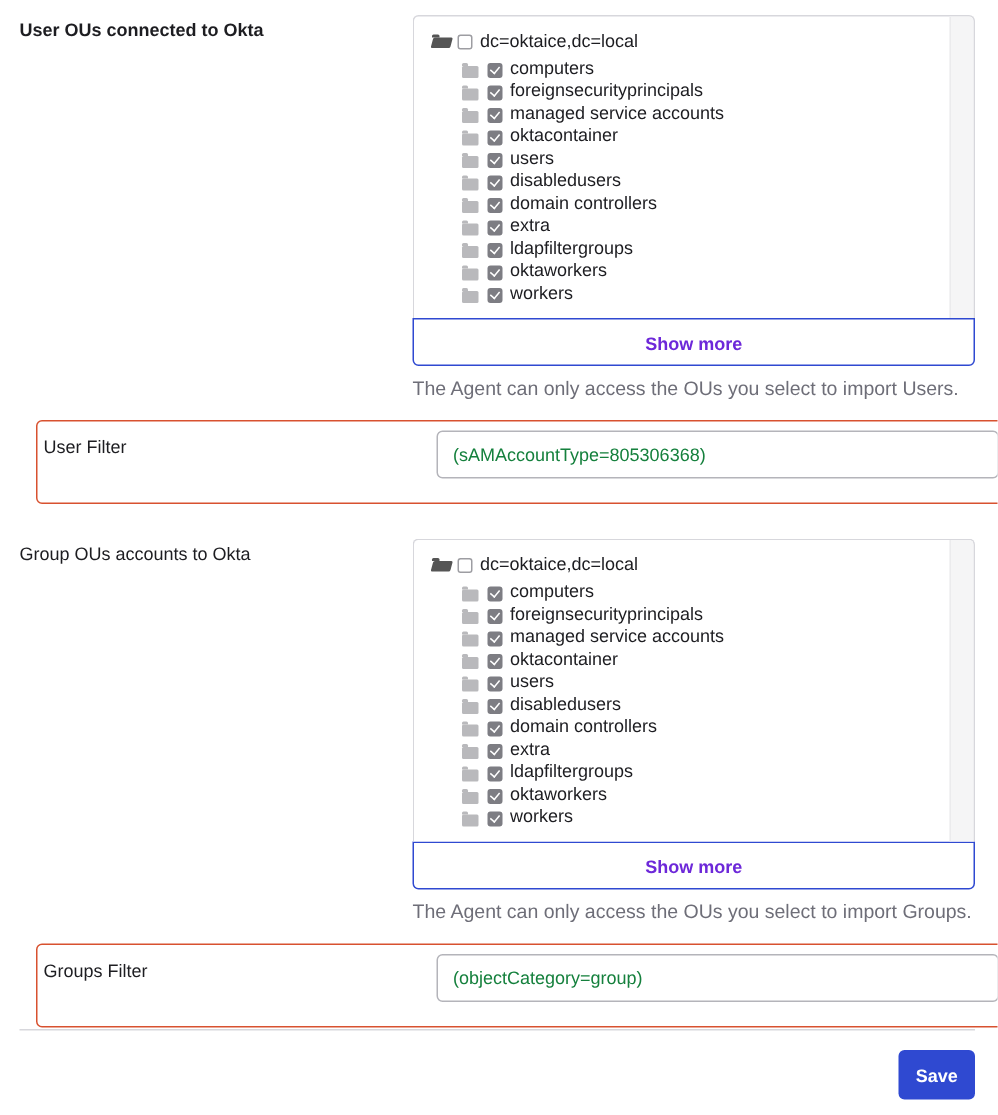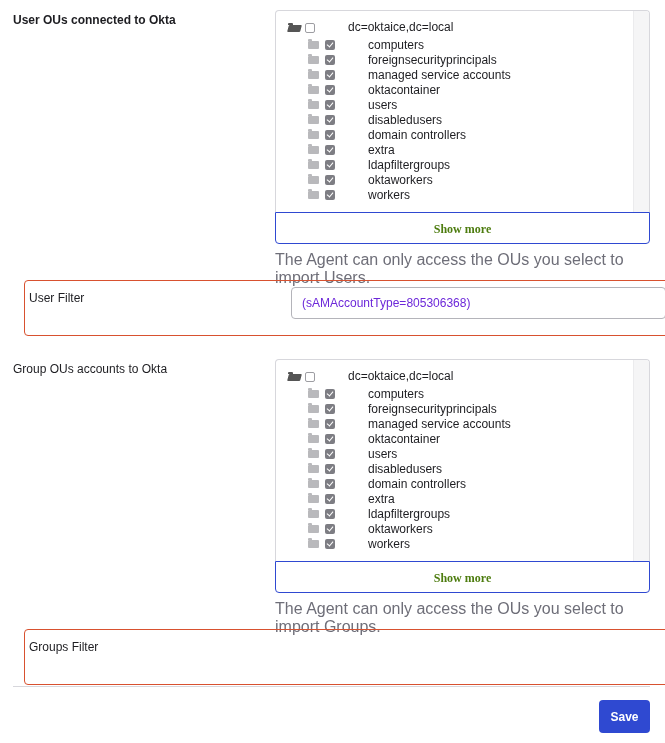--- a/index.html
+++ b/index.html
@@ -21,21 +21,21 @@
     background: #fff;
   }
   .tree-scroll {
     position: absolute; right: 0; top: 0; bottom: 0; width: 16px;
     background: #f5f5f6; border-left: 1px solid #ebebed;
   }
   .tree-root {
     position: absolute; left: 12px; top: 9px; display: flex; align-items: center; height: 14px;
   }
   .tree-children { position: absolute; left: 32px; top: 26px; }
-  .tree-item { display: flex; align-items: center; height: 15px; }
+  .tree-item { display: flex; align-items: flex-end; height: 15px; }
   .folder-open {
     width: 13px; height: 9px; position: relative; margin-right: 4px;
   }
   .folder-open::before {
     content: ""; position: absolute; left: 0; top: 0; width: 5px; height: 2px; background: #555;
     border-radius: 1px 1px 0 0;
   }
   .folder-open::after {
     content: ""; position: absolute; left: 0; top: 2px; width: 13px; height: 7px; background: #555;
     transform: skewX(-15deg); border-radius: 1px;
@@ -49,37 +49,37 @@
   }
   .cb {
     width: 10px; height: 10px; border-radius: 2px; margin-right: 5px; position: relative; flex: none;
   }
   .cb.unchecked { border: 1px solid #9d9da2; background: #fff; margin-top: 2px; }
   .cb.checked { background: #7d7d83; }
   .cb.checked::after {
     content: ""; position: absolute; left: 3px; top: 1px; width: 3px; height: 5px;
     border: solid #fff; border-width: 0 1.5px 1.5px 0; transform: rotate(40deg);
   }
-  .tree-text { font-size: 12px; color: #1d1d21; white-space: nowrap; margin-left: 28px; }
+  .tree-text { font-size: 12px; color: #1d1d21; white-space: nowrap; }
   .show-more {
     display: block; width: 375px; height: 32px; border: 1px solid #2f49d1; border-radius: 0 0 4px 4px;
-    background: #fff; color: #4d7c0f; font-weight: bold; font-size: 12px; text-align: center;
-    line-height: 30px; cursor: pointer; font-family: Liberation Serif, serif;
+    background: #fff; color: #6d28d9; font-weight: bold; font-size: 12px; text-align: center;
+    line-height: 30px; cursor: pointer; font-family: Liberation Sans, sans-serif;
   }
   .hint {
-    position: absolute; left: 275px; font-size: 16px; color: #6e6e78;
+    position: absolute; left: 275px; font-size: 13px; color: #6e6e78;
   }
   .filter-row {
     position: absolute; left: 24px; width: 651px; height: 56px; border: 1px solid #d8512f; border-radius: 4px;
   }
   .filter-label { position: absolute; left: 4px; top: 10px; font-size: 12px; color: #1d1d21; }
   .filter-input {
     position: absolute; left: 266px; top: 6px; width: 375px; height: 32px;
     border: 1px solid #b4b4ba; border-radius: 4px; padding: 0 10px; font-size: 12px;
-    color: #6d28d9; font-family: "Liberation Sans", sans-serif; background: #fff; outline: none;
+    color: #15803d; font-family: "Liberation Sans", sans-serif; background: #fff; outline: none;
   }
   .divider {
     position: absolute; left: 13px; top: 686px; width: 637px; height: 1px; background: #d7d7dc;
   }
   .save-btn {
     position: absolute; left: 599px; top: 700px; width: 51px; height: 33px; border: none;
     border-radius: 4px; background: #2f49d1; color: #fff; font-weight: bold; font-size: 12px;
     font-family: "Liberation Sans", sans-serif; cursor: pointer;
   }
 </style>
@@ -228,17 +228,18 @@
         </div>
     </div>
     <div class="tree-scroll"></div>
   </div>
   <button class="show-more">Show more</button>
 </div>
 <div class="hint" style="top:600px;">The Agent can only access the OUs you select to import Groups.</div>
 
 <div class="filter-row" style="top:629px;">
   <div class="filter-label">Groups Filter</div>
+  <input class="filter-input" type="text" value="(objectCategory=group)" style="">
 </div>
 
 <div class="divider"></div>
 
 <button class="save-btn">Save</button>
 
 </body></html>

